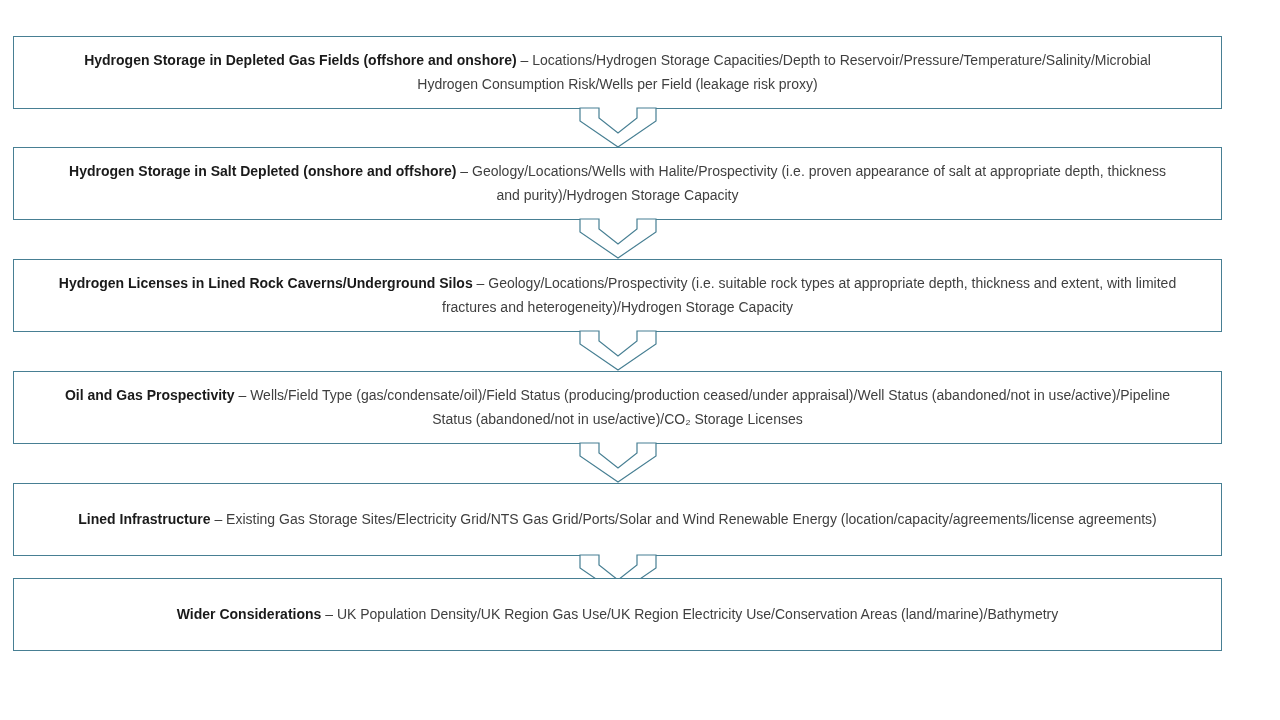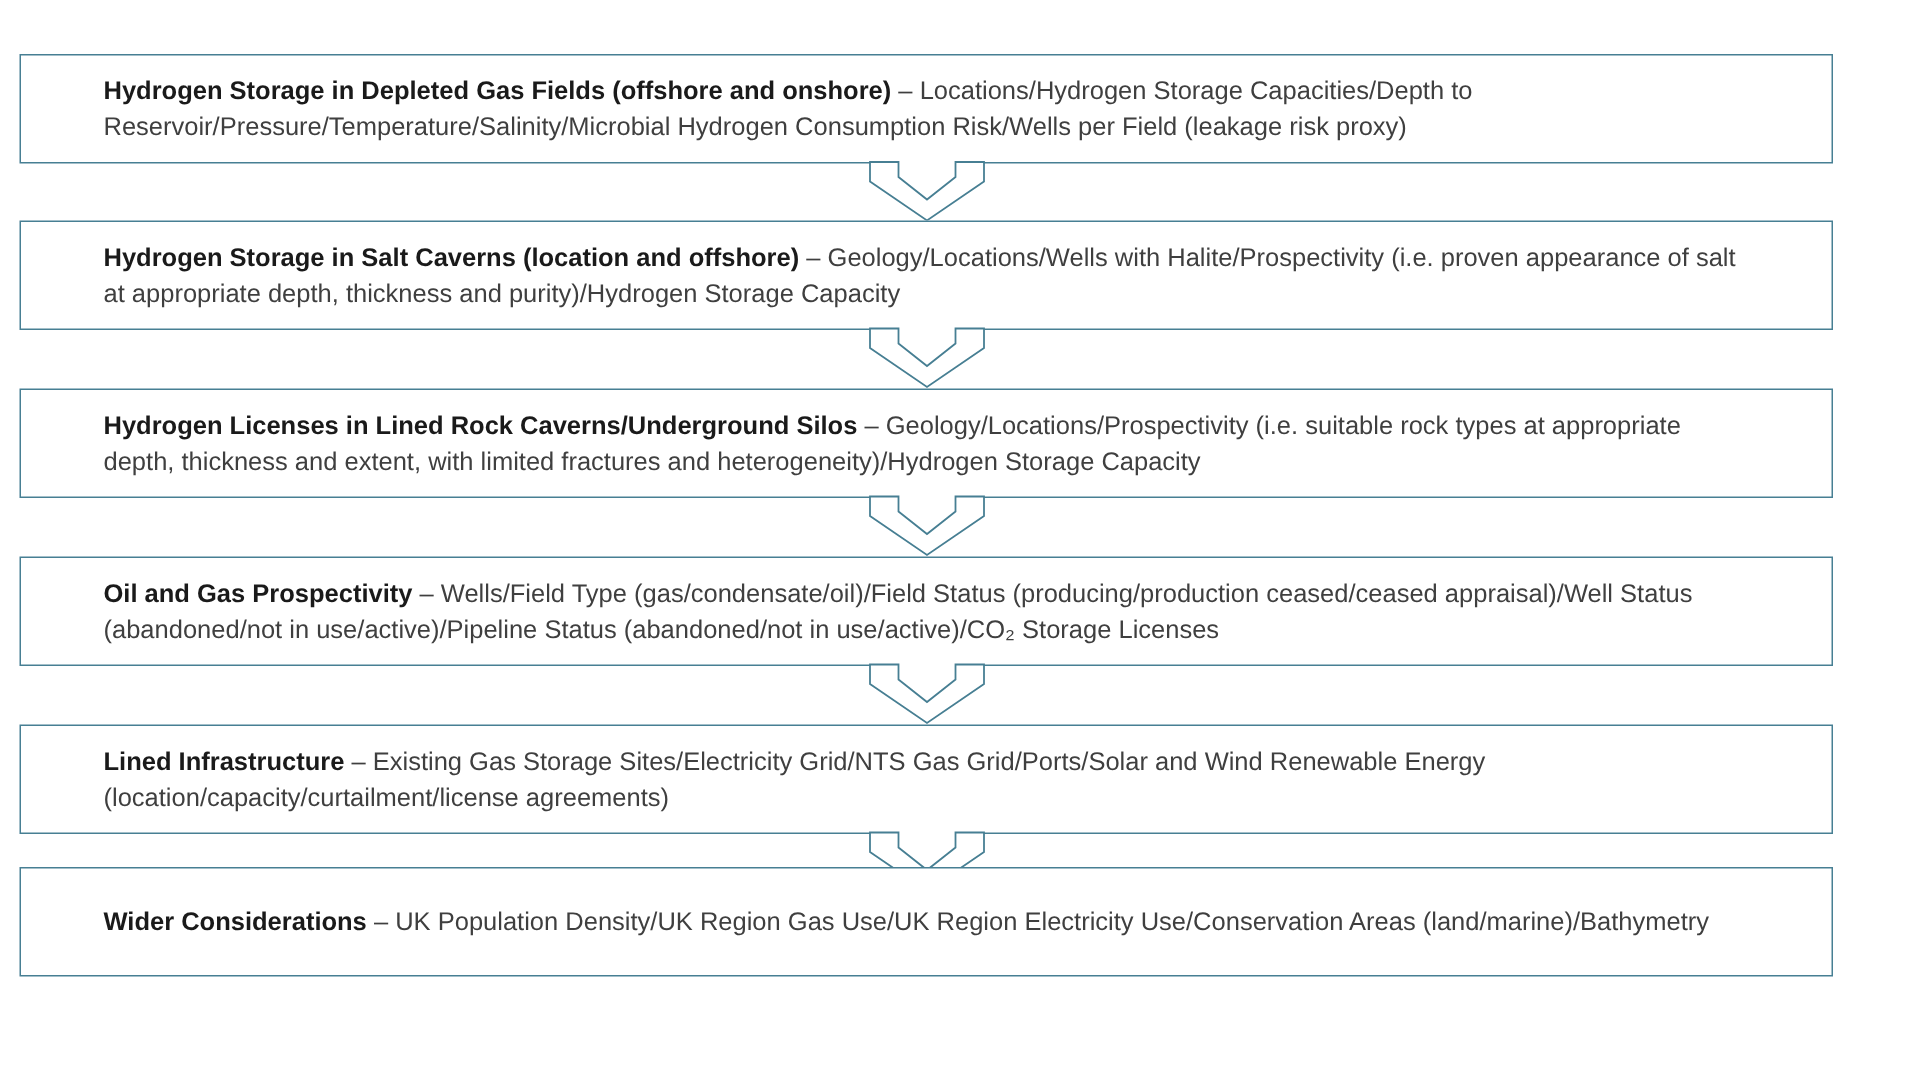--- a/index.html
+++ b/index.html
@@ -22,24 +22,25 @@
     left:13px;
     width:1209px;
     height:73px;
     background:var(--bg);
     border:1px solid var(--teal);
     display:flex;
     align-items:center;
     justify-content:center;
   }
   .box-text{
-    margin:11px;
+    margin:0;
     width:100%;
     padding:0 44px;
-    font-size:17px;
+    text-align:center;
+    font-size:14px;
     line-height:23.5px;
     color:var(--body);
   }
   .box-title{
     font-weight:bold;
     color:var(--title);
   }
   .arrow{
     position:absolute;
     width:78px;
@@ -56,48 +57,48 @@
 <div class="flow-box b1">
   <p class="box-text"><span class="box-title">Hydrogen Storage in Depleted Gas Fields (offshore and onshore)</span><span> – </span><span>Locations/Hydrogen Storage Capacities/Depth to Reservoir/Pressure/Temperature/Salinity/Microbial Hydrogen Consumption Risk/Wells per Field (leakage risk proxy)</span></p>
 </div>
 
 <svg class="arrow a1" viewBox="0 0 78 41" xmlns="http://www.w3.org/2000/svg">
   <rect x="20" y="0" width="38" height="2.5" fill="#ffffff"></rect>
   <polygon points="1,1 20,1 20,11 39,26 58,11 58,1 77,1 77,14 39,40 1,14" fill="#ffffff" stroke="#477f93" stroke-width="1.2"></polygon>
 </svg>
 
 <div class="flow-box b2">
-  <p class="box-text"><span class="box-title">Hydrogen Storage in Salt Caverns (location and offshore)</span><span> – </span><span>Geology/Locations/Wells with Halite/Prospectivity (i.e. proven appearance of salt at appropriate depth, thickness and purity)/Hydrogen Storage Capacity</span></p>
+  <p class="box-text"><span class="box-title">Hydrogen Storage in Salt Depleted (onshore and offshore)</span><span> – </span><span>Geology/Locations/Wells with Halite/Prospectivity (i.e. proven appearance of salt at appropriate depth, thickness and purity)/Hydrogen Storage Capacity</span></p>
 </div>
 
 <svg class="arrow a2" viewBox="0 0 78 41" xmlns="http://www.w3.org/2000/svg">
   <rect x="20" y="0" width="38" height="2.5" fill="#ffffff"></rect>
   <polygon points="1,1 20,1 20,11 39,26 58,11 58,1 77,1 77,14 39,40 1,14" fill="#ffffff" stroke="#477f93" stroke-width="1.2"></polygon>
 </svg>
 
 <div class="flow-box b3">
   <p class="box-text"><span class="box-title">Hydrogen Licenses in Lined Rock Caverns/Underground Silos</span><span> – </span><span>Geology/Locations/Prospectivity (i.e. suitable rock types at appropriate depth, thickness and extent, with limited fractures and heterogeneity)/Hydrogen Storage Capacity</span></p>
 </div>
 
 <svg class="arrow a3" viewBox="0 0 78 41" xmlns="http://www.w3.org/2000/svg">
   <rect x="20" y="0" width="38" height="2.5" fill="#ffffff"></rect>
   <polygon points="1,1 20,1 20,11 39,26 58,11 58,1 77,1 77,14 39,40 1,14" fill="#ffffff" stroke="#477f93" stroke-width="1.2"></polygon>
 </svg>
 
 <div class="flow-box b4">
-  <p class="box-text"><span class="box-title">Oil and Gas Prospectivity</span><span> – </span><span>Wells/Field Type (gas/condensate/oil)/Field Status (producing/production ceased/ceased appraisal)/Well Status (abandoned/not in use/active)/Pipeline Status (abandoned/not in use/active)/CO₂ Storage Licenses</span></p>
+  <p class="box-text"><span class="box-title">Oil and Gas Prospectivity</span><span> – </span><span>Wells/Field Type (gas/condensate/oil)/Field Status (producing/production ceased/under appraisal)/Well Status (abandoned/not in use/active)/Pipeline Status (abandoned/not in use/active)/CO₂ Storage Licenses</span></p>
 </div>
 
 <svg class="arrow a4" viewBox="0 0 78 41" xmlns="http://www.w3.org/2000/svg">
   <rect x="20" y="0" width="38" height="2.5" fill="#ffffff"></rect>
   <polygon points="1,1 20,1 20,11 39,26 58,11 58,1 77,1 77,14 39,40 1,14" fill="#ffffff" stroke="#477f93" stroke-width="1.2"></polygon>
 </svg>
 
 <div class="flow-box b5">
-  <p class="box-text"><span class="box-title">Lined Infrastructure</span><span> – </span><span>Existing Gas Storage Sites/Electricity Grid/NTS Gas Grid/Ports/Solar and Wind Renewable Energy (location/capacity/curtailment/license agreements)</span></p>
+  <p class="box-text"><span class="box-title">Lined Infrastructure</span><span> – </span><span>Existing Gas Storage Sites/Electricity Grid/NTS Gas Grid/Ports/Solar and Wind Renewable Energy (location/capacity/agreements/license agreements)</span></p>
 </div>
 
 <svg class="arrow a5" viewBox="0 0 78 41" xmlns="http://www.w3.org/2000/svg">
   <rect x="20" y="0" width="38" height="2.5" fill="#ffffff"></rect>
   <polygon points="1,1 20,1 20,11 39,26 58,11 58,1 77,1 77,14 39,40 1,14" fill="#ffffff" stroke="#477f93" stroke-width="1.2"></polygon>
 </svg>
 
 <div class="flow-box b6">
   <p class="box-text"><span class="box-title">Wider Considerations</span><span> – </span><span>UK Population Density/UK Region Gas Use/UK Region Electricity Use/Conservation Areas (land/marine)/Bathymetry</span></p>
 </div>

